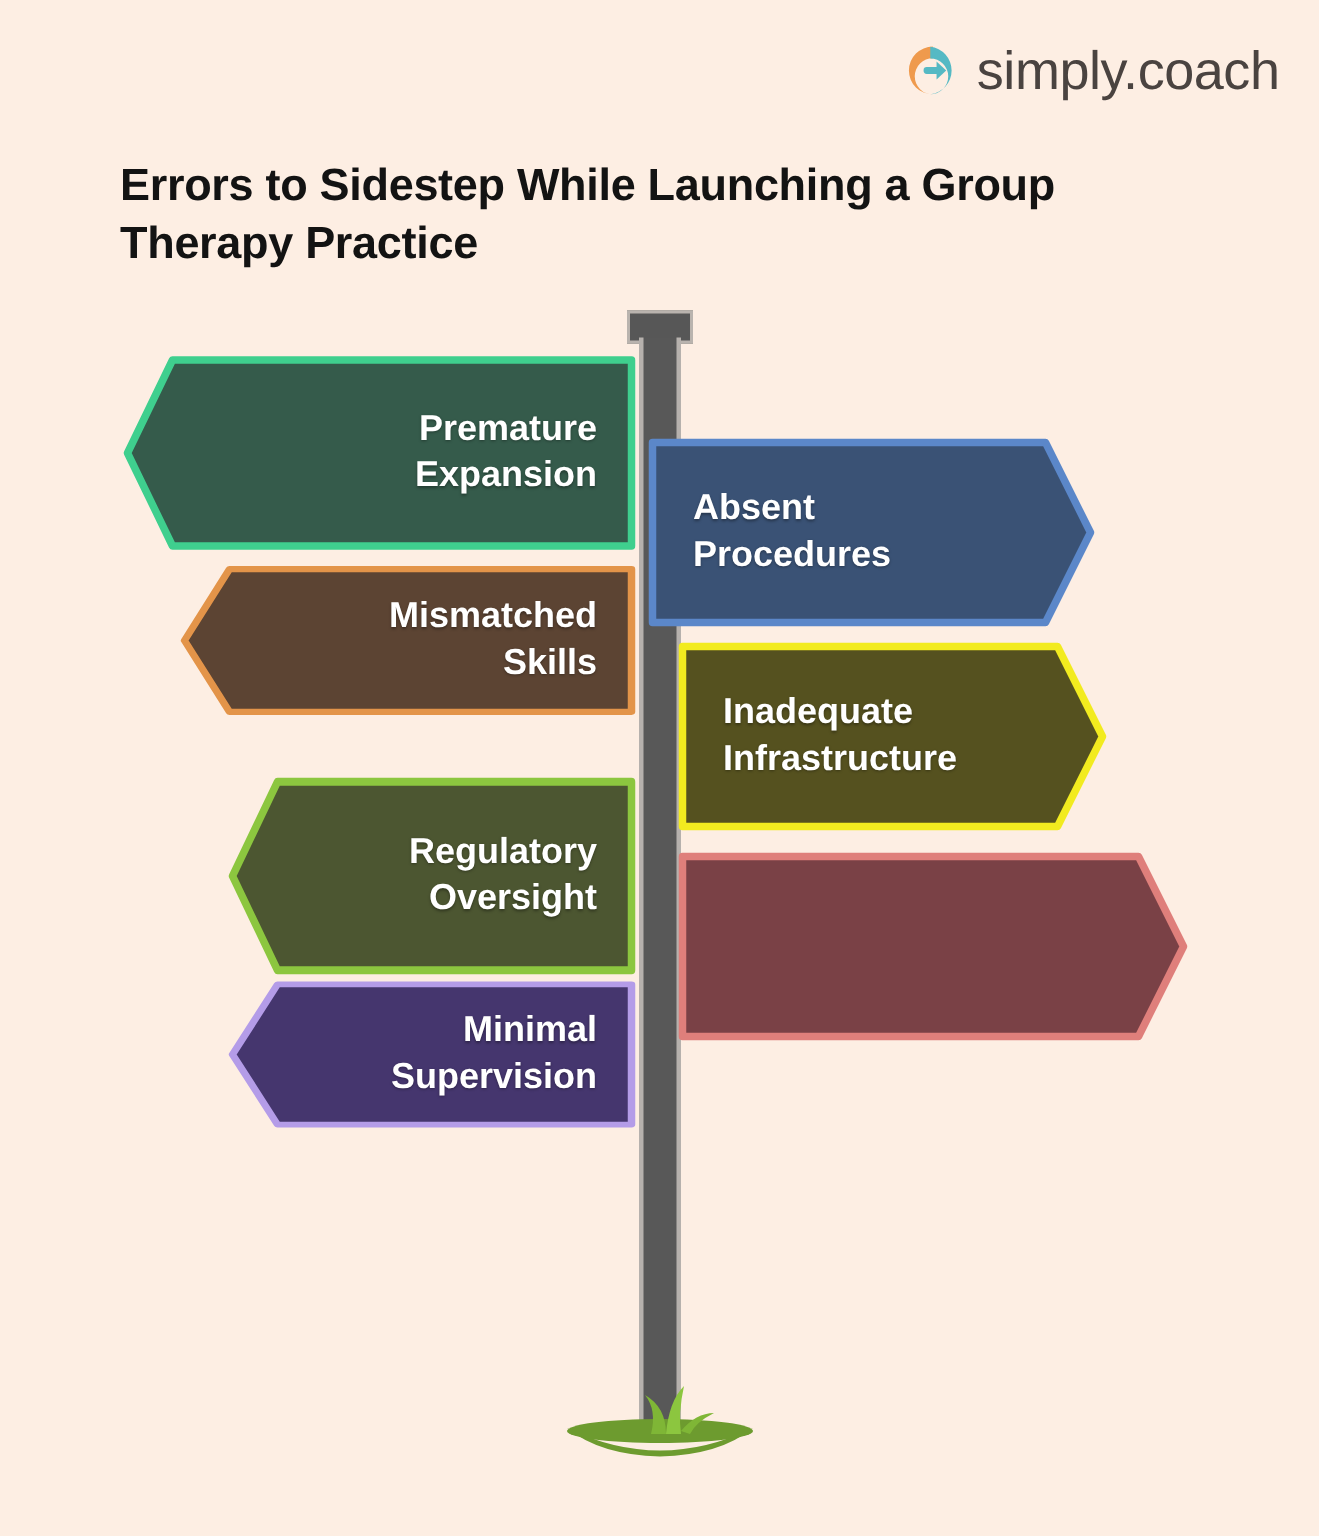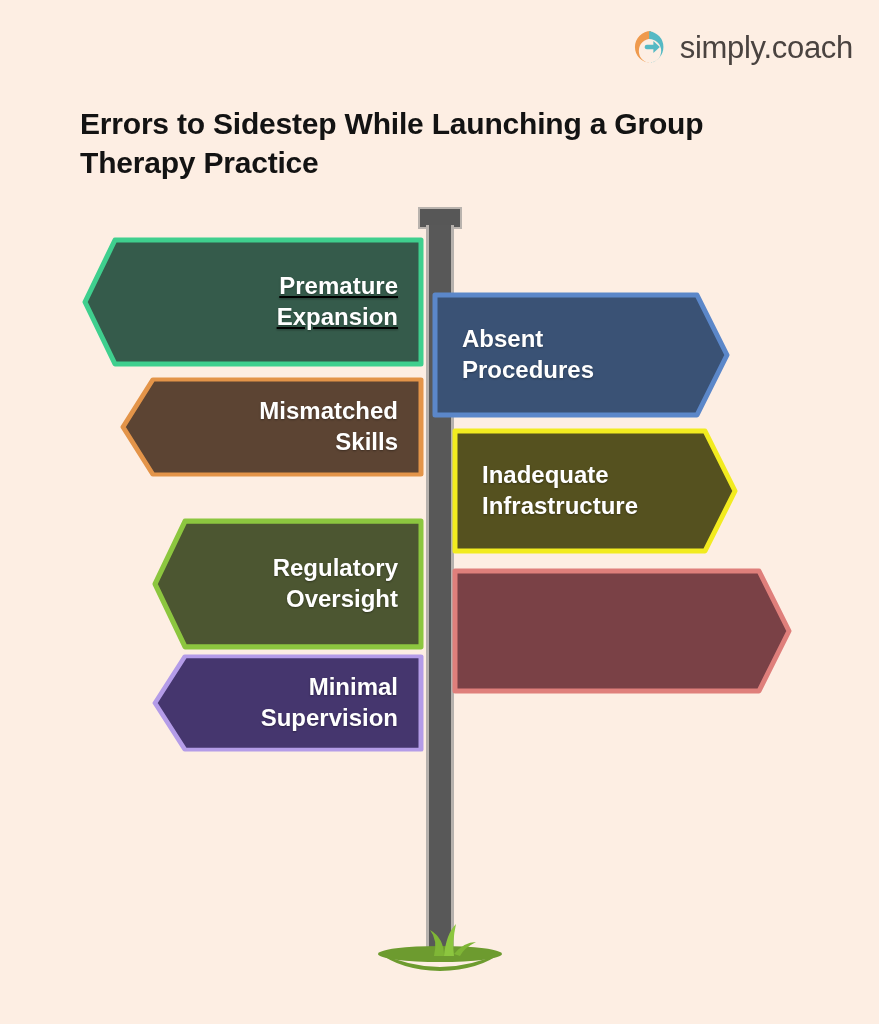--- a/index.html
+++ b/index.html
@@ -23,21 +23,21 @@
   #logo {
     position: absolute;
     top: 28px;
     right: 26px;
     display: flex;
     align-items: center;
     gap: 12px;
   }
   #logo-mark { width: 38px; height: 38px; display: block; }
   #logo-text {
-    font-size: 31px;
+    font-size: 36px;
     font-weight: 400;
     color: #4a4340;
     letter-spacing: -0.3px;
     line-height: 1;
     white-space: nowrap;
   }
 
   
   #title {
     position: absolute;
@@ -117,21 +117,21 @@
   <div id="post-shaft"></div>
   <svg id="grass" viewBox="0 0 160 72">
     <path d="M18 40 Q80 70 142 40 Q120 58 80 59 Q40 58 18 40 Z" fill="#6d9b2f"></path>
     <ellipse cx="80" cy="42" rx="62" ry="8" fill="#6d9b2f"></ellipse>
     <path d="M74 44 Q78 28 70 18 Q84 26 84 44 Z" fill="#7fb636"></path>
     <path d="M84 44 Q86 22 96 12 Q92 30 94 44 Z" fill="#8cc63f"></path>
     <path d="M94 42 Q104 30 116 30 Q104 36 100 44 Z" fill="#7fb636"></path>
   </svg>
 
   <div id="signs-layer">
-      <div class="sign left" style="left: 82px; top: 237px; width: 342px; height: 130px; text-decoration: underline;">
+      <div class="sign left" style="left: 82px; top: 237px; width: 342px; height: 130px;">
         <svg viewBox="0 0 342 130" preserveAspectRatio="none">
           <polygon points="33,3 339,3 339,127 33,127 3,65" fill="#355b4b" stroke="#3fcf8e" stroke-width="5" stroke-linejoin="round"></polygon>
         </svg>
         <div class="sign-label">Premature
 Expansion</div>
       </div>
       <div class="sign right" style="left: 432px; top: 292px; width: 298px; height: 126px;">
         <svg viewBox="0 0 298 126" preserveAspectRatio="none">
           <polygon points="3,3 265,3 295,63 265,123 3,123" fill="#3a5275" stroke="#5b87c9" stroke-width="5" stroke-linejoin="round"></polygon>
         </svg>

